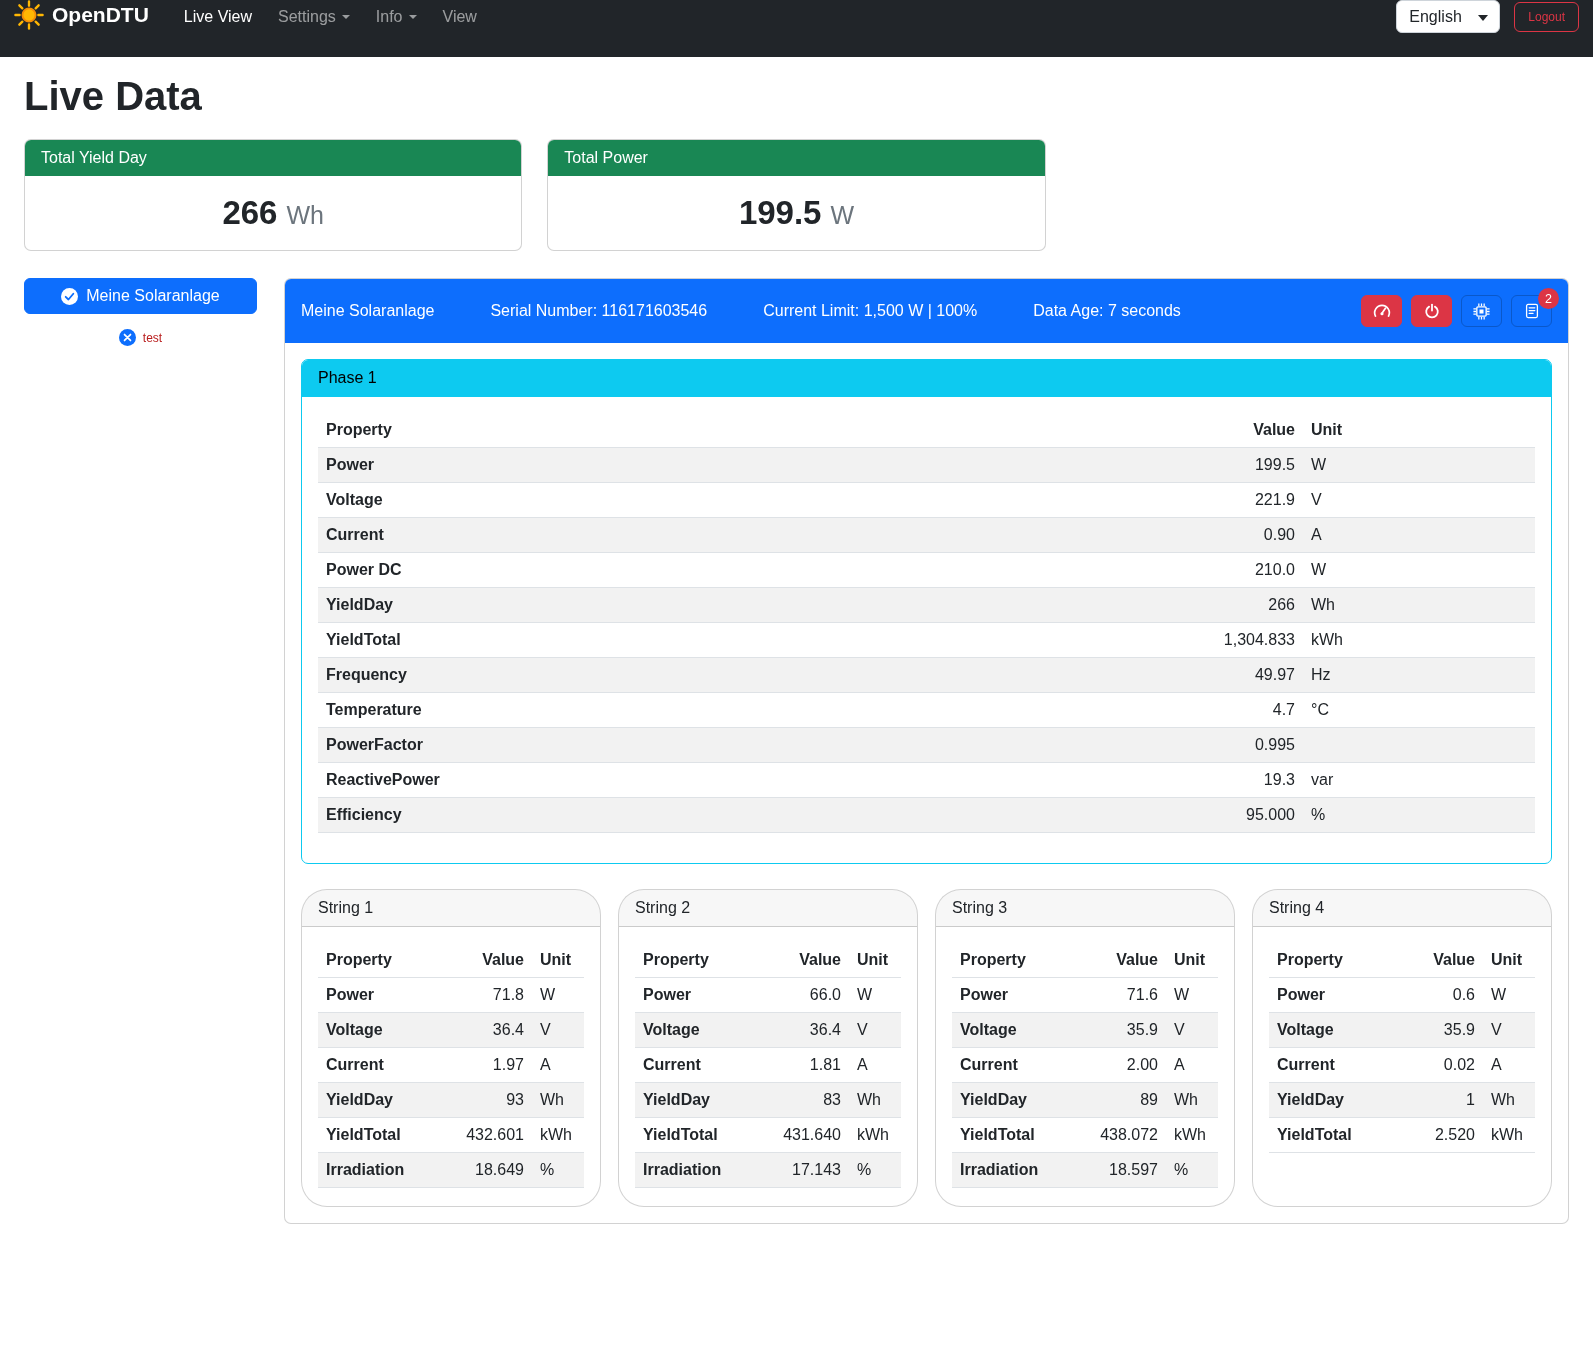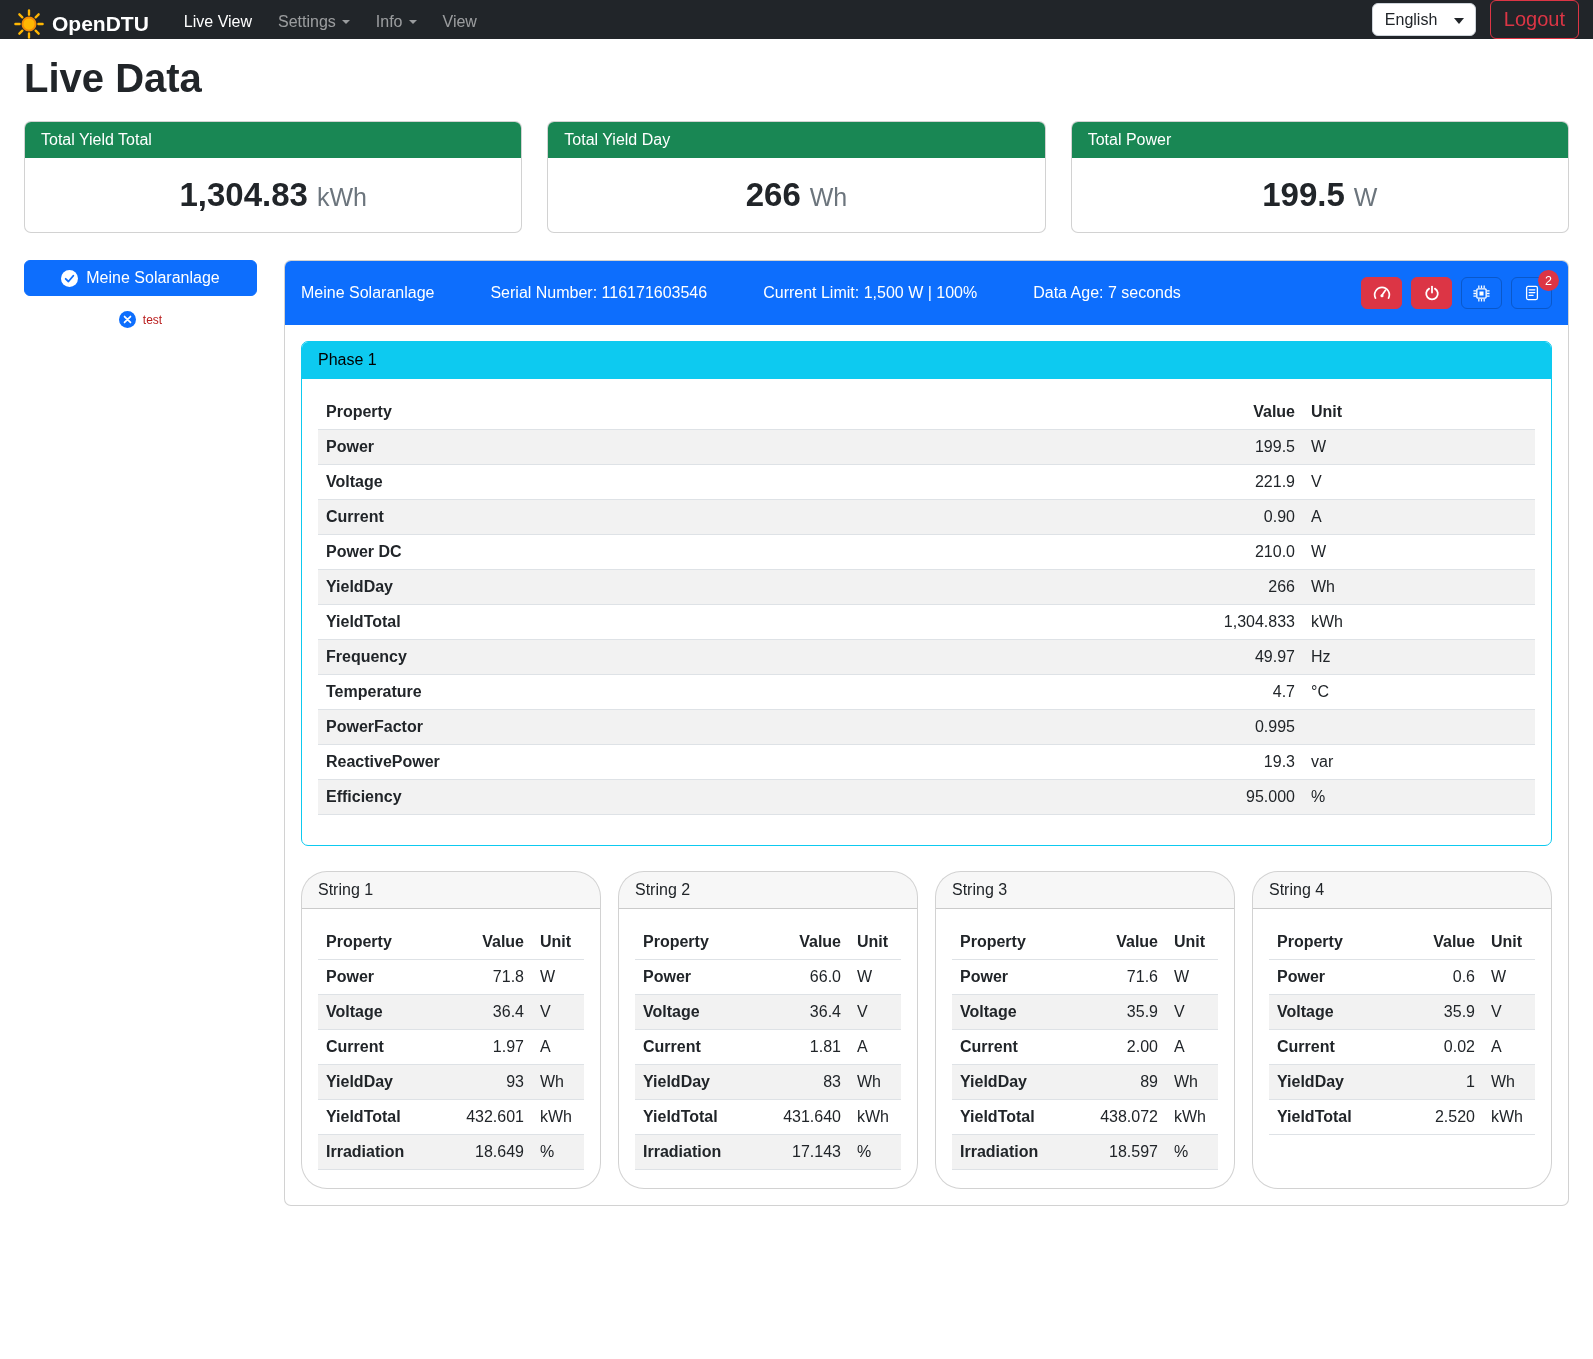--- a/index.html
+++ b/index.html
@@ -9,24 +9,24 @@
     width: 1593px;
     min-height: 1359px;
     font-family: "Liberation Sans", sans-serif;
     font-size: 16px;
     color: #212529;
   }
   [data-interactable="true"] { cursor: pointer; }
 
   
   .navbar {
-    height: 39px;
+    height: 57px;
     background: #212529;
     display: flex;
-    align-items: flex-end;
+    align-items: flex-start;
     padding: 0 14px;
     color: #fff;
   }
   .brand {
     display: flex;
     align-items: center;
     gap: 8px;
     font-size: 21px;
     font-weight: 700;
     color: #fff;
@@ -72,21 +72,21 @@
     border-left: 5px solid transparent;
     border-right: 5px solid transparent;
     border-top: 6px solid #212529;
     pointer-events: none;
   }
   .logout-btn {
     background: transparent;
     color: #dc3545;
     border: 1px solid #dc3545;
     border-radius: 6px;
-    font-size: 20px;
+    font-size: 12px;
     font-family: "Liberation Sans", sans-serif;
     padding: 7px 13px;
   }
 
   
   .content { padding: 0 24px 24px 24px; }
   .page-title {
     font-size: 40px;
     font-weight: 700;
     margin: 17px 0 20px 0;
@@ -282,27 +282,20 @@
       </select>
     </span>
     <button class="logout-btn" data-interactable="true">Logout</button>
   </div>
 </nav>
 
 <div class="content" data-interactable="false">
   <h1 class="page-title" data-interactable="false">Live Data</h1>
 
   <div class="summary-row" data-interactable="false">
-    <div class="card" data-interactable="false">
-      <div class="card-header summary-header" data-interactable="false">Total Yield Total</div>
-      <div class="summary-body" data-interactable="false">
-        <span class="summary-value" data-interactable="false">1,304.83</span>
-        <span class="summary-unit" data-interactable="false">kWh</span>
-      </div>
-    </div>
     <div class="card" data-interactable="false">
       <div class="card-header summary-header" data-interactable="false">Total Yield Day</div>
       <div class="summary-body" data-interactable="false">
         <span class="summary-value" data-interactable="false">266</span>
         <span class="summary-unit" data-interactable="false">Wh</span>
       </div>
     </div>
     <div class="card" data-interactable="false">
       <div class="card-header summary-header" data-interactable="false">Total Power</div>
       <div class="summary-body" data-interactable="false">

